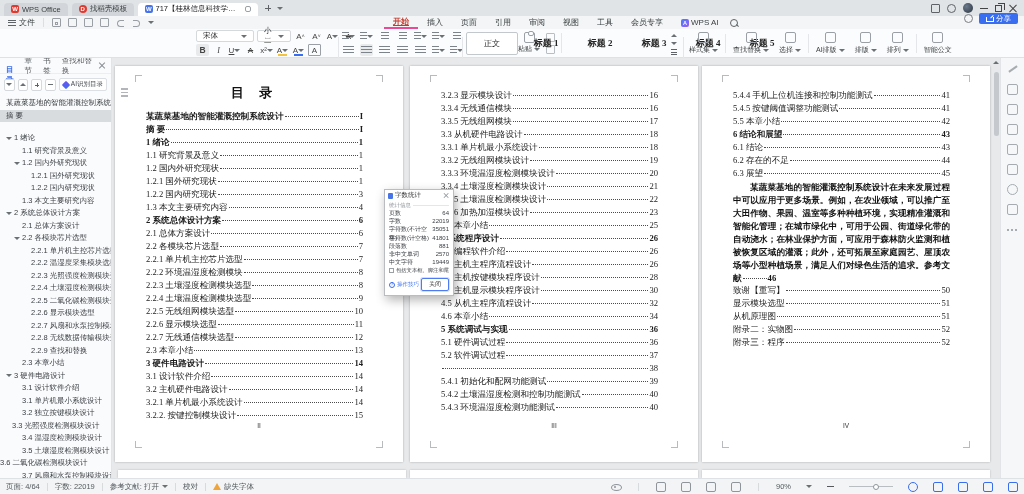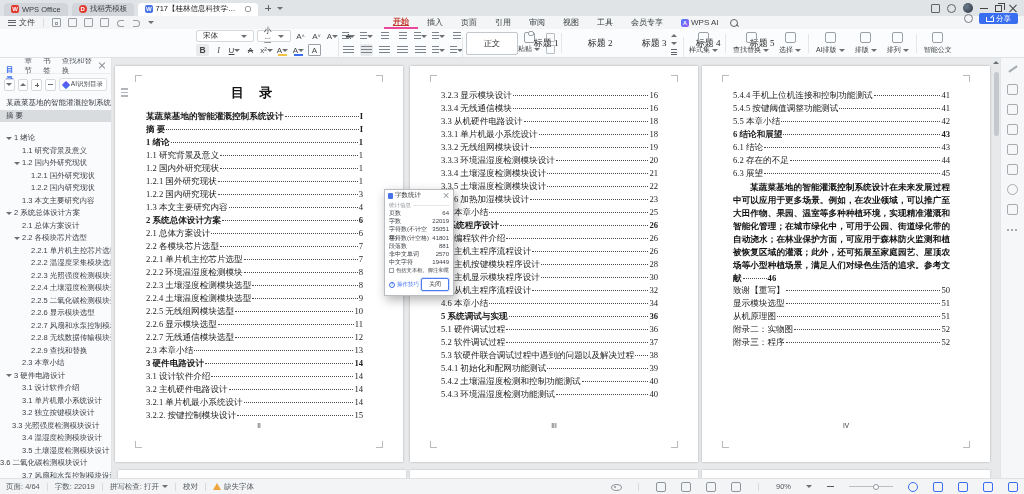--- a/index.html
+++ b/index.html
@@ -82,21 +82,21 @@
     font-size:8px; color:#444; position:relative; white-space:nowrap; }
   .litico b { font-size:8.5px; }
   .litico .cbar { position:absolute; left:2px; right:2px; bottom:0; height:2px; }
   .lines { width:11px; height:9px; background:repeating-linear-gradient(#7d838a 0 1px, transparent 1px 3px); }
   .lines.half { width:8px; }
   .parrow { display:flex; align-items:center; gap:5px; }
   .stylegal { display:flex; align-items:center; gap:2px; padding:0 2px; }
   .chip { width:52px; height:23px; display:flex; align-items:center; justify-content:center;
     font-size:8px; color:#222; border:1px solid transparent; border-radius:2px; white-space:nowrap; }
   .chip.sel { border-color:#c3c8cd; background:#fff; }
-  .chip.hstyle { font-family:"Liberation Serif", serif; font-weight:normal; font-size:9px; }
+  .chip.hstyle { font-family:"Liberation Serif", serif; font-weight:bold; font-size:9px; }
   .galctl { display:flex; flex-direction:column; gap:1px; justify-content:center; padding:0 2px; }
   .galctl .gc { width:8px; height:7px; display:flex; align-items:center; justify-content:center; }
   .tri-u { width:0; height:0; border-left:3px solid transparent; border-right:3px solid transparent; border-bottom:3.5px solid #6b7075; }
   .toolbtn { display:flex; flex-direction:column; align-items:center; justify-content:center; gap:2px; padding:0 5px; }
   .toolbtn .tbi { width:11px; height:11px; border:1px solid #9aa0a6; border-radius:2px; }
   .toolbtn .tbl { display:flex; align-items:center; gap:2px; white-space:nowrap; }
 
   
   .sidebar { position:absolute; left:0; top:58px; width:112px; height:420px;
     background:#fafbfc; border-right:1px solid #e2e4e7; overflow:hidden; }
@@ -703,20 +703,25 @@
           <span class="tt">3.2.3 显示模块设计</span>
           <span class="lead"></span>
           <span class="tp">16</span>
         </div>
         <div class="trow">
           <span class="tt">3.3.4 无线通信模块</span>
           <span class="lead"></span>
           <span class="tp">16</span>
         </div>
         <div class="trow">
+          <span class="tt">3.3.5 无线组网模块</span>
+          <span class="lead"></span>
+          <span class="tp">17</span>
+        </div>
+        <div class="trow">
           <span class="tt">3.3 从机硬件电路设计</span>
           <span class="lead"></span>
           <span class="tp">18</span>
         </div>
         <div class="trow">
           <span class="tt">3.3.1 单片机最小系统设计</span>
           <span class="lead"></span>
           <span class="tp">18</span>
         </div>
         <div class="trow">
@@ -793,21 +798,20 @@
           <span class="tt">5.1 硬件调试过程</span>
           <span class="lead"></span>
           <span class="tp">36</span>
         </div>
         <div class="trow">
           <span class="tt">5.2 软件调试过程</span>
           <span class="lead"></span>
           <span class="tp">37</span>
         </div>
         <div class="trow">
-          <span class="tt">5.3 软硬件联合调试过程中遇到的问题以及解决过程</span>
           <span class="lead"></span>
           <span class="tp">38</span>
         </div>
         <div class="trow">
           <span class="tt">5.4.1 初始化和配网功能测试</span>
           <span class="lead"></span>
           <span class="tp">39</span>
         </div>
         <div class="trow">
           <span class="tt">5.4.2 土壤温湿度检测和控制功能测试</span>
@@ -964,21 +968,21 @@
     </span>
     <button class="dclose">关闭</button>
   </div>
 </div>
 
 <div class="statusbar">
   <span>页面: 4/64</span>
   <span class="ssep"></span>
   <span>字数: 22019</span>
   <span class="ssep"></span>
-  <span>拼写检查: 打开</span>
+  <span>参考文献: 打开</span>
   <span class="dd" style="margin-left:3px"></span>
   <span class="ssep"></span>
   <span>校对</span>
   <span class="ssep"></span>
   <span class="warn"></span>
   <span>缺失字体</span>
   <div class="sb-right">
     <span class="sico eye"></span>
     <span class="ssep" style="margin:0 2px"></span>
     <span class="sico"></span>

